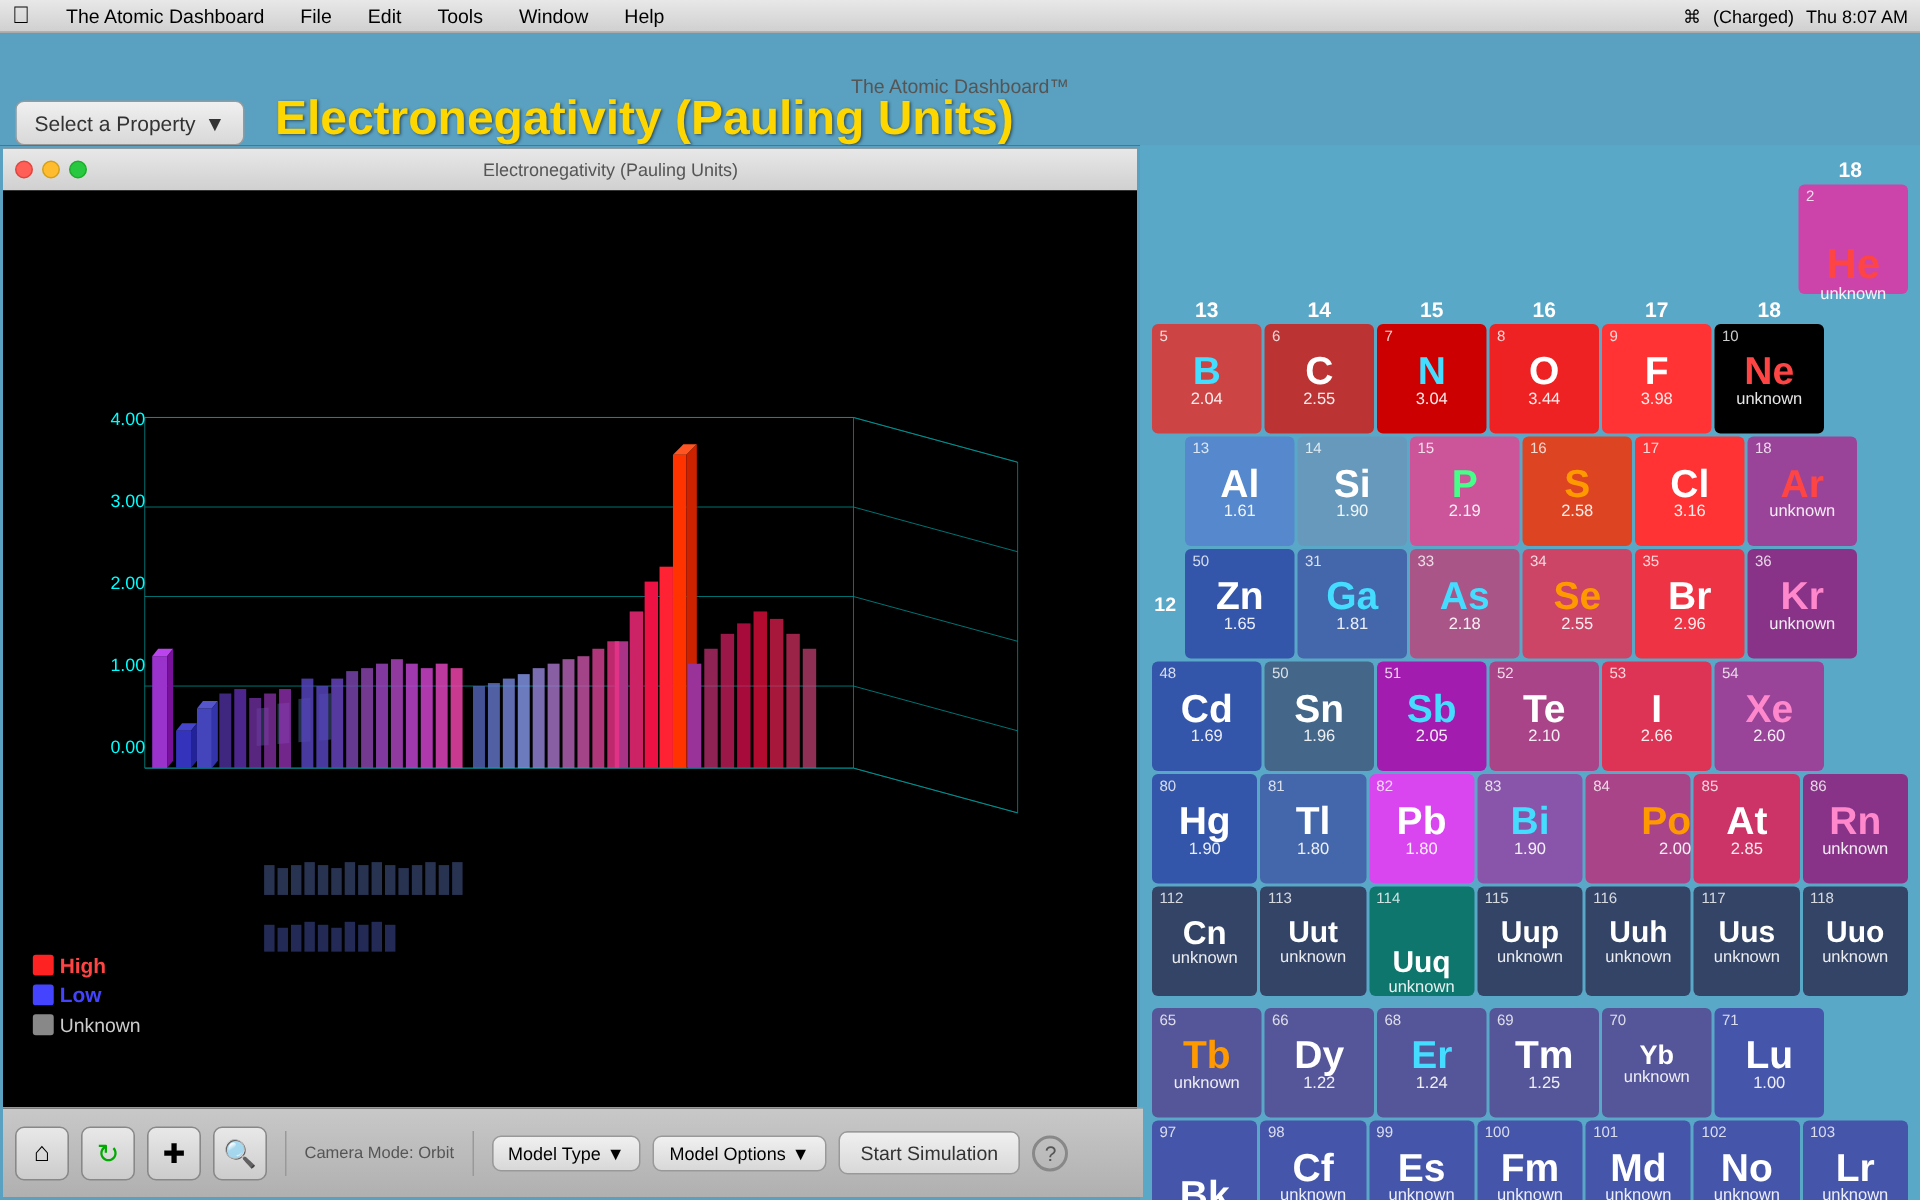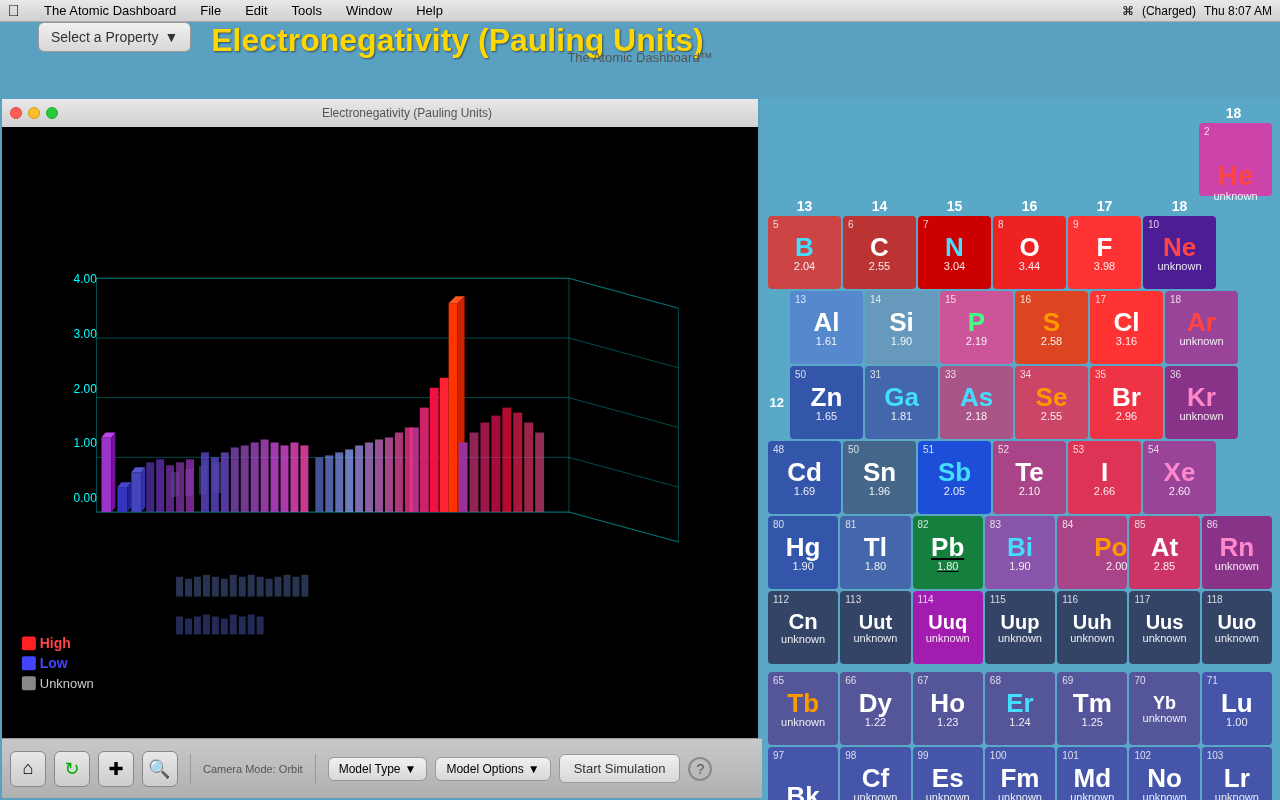--- a/index.html
+++ b/index.html
@@ -43,22 +43,22 @@
       height: 778px;
       background: #5aa8c8;
     }
 
     
     #top-toolbar {
       width: 100%;
       height: 75px;
       background: #5aa0c0;
       display: flex;
-      align-items: flex-start;
-      padding: 0 38px;
+      align-items: flex-end;
+      padding: 0 10px;
       gap: 20px;
     }
 
     #select-property-btn {
       background: linear-gradient(to bottom, #f0f0f0, #d8d8d8);
       border: 1px solid #999;
       border-radius: 6px;
       padding: 6px 12px;
       font-size: 14px;
       cursor: pointer;
@@ -561,21 +561,21 @@
           <div class="element-cell" style="background:#ee2222;">
             <span class="atomic-num">8</span>
             <span class="symbol" style="color:#fff; font-size:26px; font-weight:bold;">O</span>
             <span class="value">3.44</span>
           </div>
           <div class="element-cell" style="background:#ff3333;">
             <span class="atomic-num">9</span>
             <span class="symbol" style="color:#fff; font-size:26px; font-weight:bold;">F</span>
             <span class="value">3.98</span>
           </div>
-          <div class="element-cell" style="background:#4c1d95;text-align:center;">
+          <div class="element-cell" style="background:#000000;text-align:center;">
             <span class="atomic-num">10</span>
             <span class="symbol" style="color:#ff4444; font-size:26px; font-weight:bold;">Ne</span>
             <span class="value">unknown</span>
           </div>
         </div>
 
         <div style="display:flex; align-items:center; gap:2px; margin-bottom:2px;">
           <div style="text-align:right; color:#fff; font-size:13px; font-weight:bold; padding-right:4px; min-width:20px;"></div>
           <div class="element-cell" style="background:#5588cc;">
             <span class="atomic-num">13</span>
@@ -647,21 +647,21 @@
           <div class="element-cell" style="background:#3355aa;">
             <span class="atomic-num">48</span>
             <span class="symbol" style="color:#fff; font-size:26px; font-weight:bold;">Cd</span>
             <span class="value">1.69</span>
           </div>
           <div class="element-cell" style="background:#446688;">
             <span class="atomic-num">50</span>
             <span class="symbol" style="color:#fff; font-size:26px; font-weight:bold;">Sn</span>
             <span class="value">1.96</span>
           </div>
-          <div class="element-cell" style="background:#1d4ed8;">
+          <div class="element-cell" style="background:#a21caf;">
             <span class="atomic-num">51</span>
             <span class="symbol" style="color:#44ddff; font-size:26px; font-weight:bold;">Sb</span>
             <span class="value">2.05</span>
           </div>
           <div class="element-cell" style="background:#aa4488;">
             <span class="atomic-num">52</span>
             <span class="symbol" style="color:#fff; font-size:26px; font-weight:bold;">Te</span>
             <span class="value">2.10</span>
           </div>
           <div class="element-cell" style="background:#dd3355;">
@@ -680,21 +680,21 @@
           <div class="element-cell" style="background:#3355aa;">
             <span class="atomic-num">80</span>
             <span class="symbol" style="color:#fff; font-size:26px; font-weight:bold;">Hg</span>
             <span class="value">1.90</span>
           </div>
           <div class="element-cell" style="background:#4466aa;">
             <span class="atomic-num">81</span>
             <span class="symbol" style="color:#fff; font-size:26px; font-weight:bold;">Tl</span>
             <span class="value">1.80</span>
           </div>
-          <div class="element-cell" style="background:#15803d;text-decoration:underline;">
+          <div class="element-cell" style="background:#d946ef;">
             <span class="atomic-num">82</span>
             <span class="symbol" style="color:#fff; font-size:26px; font-weight:bold;">Pb</span>
             <span class="value">1.80</span>
           </div>
           <div class="element-cell" style="background:#8855aa;">
             <span class="atomic-num">83</span>
             <span class="symbol" style="color:#44ddff; font-size:26px; font-weight:bold;">Bi</span>
             <span class="value">1.90</span>
           </div>
           <div class="element-cell" style="background:#aa4488;align-items:flex-end;">
@@ -718,21 +718,21 @@
           <div class="element-cell" style="background:#334466;">
             <span class="atomic-num">112</span>
             <span class="symbol" style="color:#fff; font-size:22px; font-weight:bold;">Cn</span>
             <span class="value">unknown</span>
           </div>
           <div class="element-cell" style="background:#334466;">
             <span class="atomic-num">113</span>
             <span class="symbol" style="color:#fff; font-size:20px; font-weight:bold;">Uut</span>
             <span class="value">unknown</span>
           </div>
-          <div class="element-cell" style="background:#a21caf;">
+          <div class="element-cell" style="background:#0f766e;justify-content:flex-end;">
             <span class="atomic-num">114</span>
             <span class="symbol" style="color:#fff; font-size:20px; font-weight:bold;">Uuq</span>
             <span class="value">unknown</span>
           </div>
           <div class="element-cell" style="background:#334466;">
             <span class="atomic-num">115</span>
             <span class="symbol" style="color:#fff; font-size:20px; font-weight:bold;">Uup</span>
             <span class="value">unknown</span>
           </div>
           <div class="element-cell" style="background:#334466;">
@@ -759,25 +759,20 @@
             <span class="atomic-num">65</span>
             <span class="symbol" style="color:#ff9900; font-size:26px; font-weight:bold;">Tb</span>
             <span class="value">unknown</span>
           </div>
           <div class="element-cell" style="background:#555599;text-align:center;">
             <span class="atomic-num">66</span>
             <span class="symbol" style="color:#fff; font-size:26px; font-weight:bold;">Dy</span>
             <span class="value">1.22</span>
           </div>
           <div class="element-cell" style="background:#555599;">
-            <span class="atomic-num">67</span>
-            <span class="symbol" style="color:#fff; font-size:26px; font-weight:bold;">Ho</span>
-            <span class="value">1.23</span>
-          </div>
-          <div class="element-cell" style="background:#555599;">
             <span class="atomic-num">68</span>
             <span class="symbol" style="color:#44ddff; font-size:26px; font-weight:bold;">Er</span>
             <span class="value">1.24</span>
           </div>
           <div class="element-cell" style="background:#555599;">
             <span class="atomic-num">69</span>
             <span class="symbol" style="color:#fff; font-size:26px; font-weight:bold;">Tm</span>
             <span class="value">1.25</span>
           </div>
           <div class="element-cell" style="background:#555599;">

